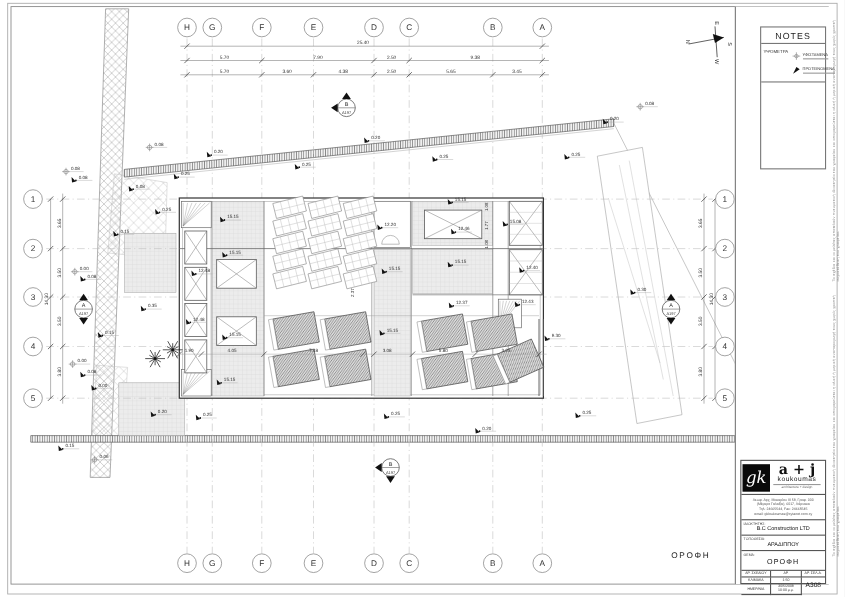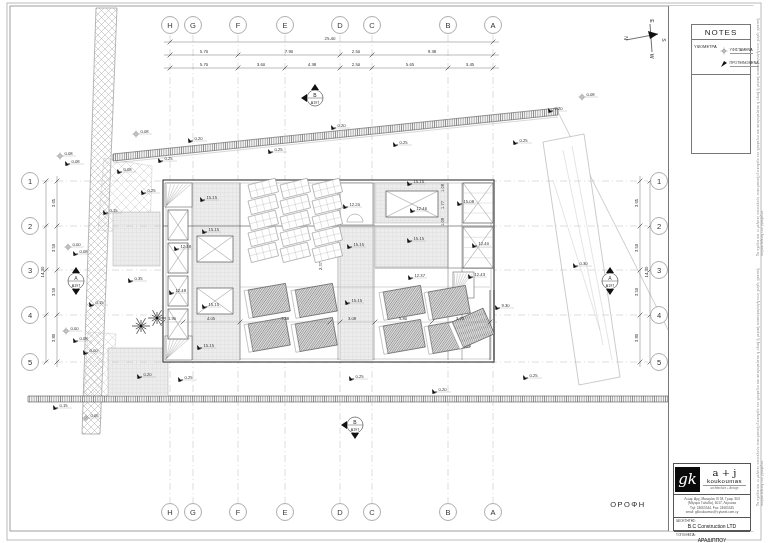--- a/index.html
+++ b/index.html
@@ -8,25 +8,25 @@
   
   #right-panel{position:absolute;left:668px;top:6px;width:85px;height:525px;border-left:0.8px solid #777;background:#fff;}
   #notes-box{position:absolute;left:22px;top:18px;right:3px;height:128px;border:0.8px solid #777;background:#fff;}
   #notes-title{text-align:center;font-size:8px;letter-spacing:1px;color:#222;padding:3px 0 2px;border-bottom:0.8px solid #777;}
   #legend-row{display:flex;padding:4px 2px;border-bottom:0.8px solid #777;height:26px;}
   #legend-label{font-size:4px;color:#333;margin-right:3px;}
   .legend-item{display:flex;align-items:center;font-size:3.6px;color:#333;height:9px;}
   .legend-sym{width:8px;height:8px;position:relative;margin-right:2px;flex:none;}
   .legend-text{border-bottom:0.5px solid #999;padding-bottom:1px;}
   
-  #title-block{position:absolute;left:4px;right:3px;top:412px;bottom:0;border:0.8px solid #555;background:#fff;font-size:5px;margin-top:45px;}
+  #title-block{position:absolute;left:4px;right:3px;top:412px;bottom:0;border:0.8px solid #555;background:#fff;font-size:5px;}
   #logo-row{display:flex;align-items:center;border-bottom:0.8px solid #555;height:28px;padding:1px;}
   #logo-mark{width:25px;height:25px;background:#0a0a0a;color:#fff;font-family:"DejaVu Serif",serif;font-style:italic;font-size:15px;display:flex;align-items:center;justify-content:center;flex:none;}
   #logo-texts{flex:1;text-align:center;}
-  #logo-main{font-family:"DejaVu Serif",serif;font-size:10px;color:#111;line-height:10px;}
+  #logo-main{font-family:"DejaVu Serif",serif;font-size:13px;color:#111;line-height:10px;font-weight:bold;}
   #logo-name{font-size:6px;color:#222;letter-spacing:0.5px;}
   #logo-tagline{font-size:3px;color:#666;border-top:0.5px solid #999;margin:1px 3px 0;}
   #address-block{border-bottom:0.8px solid #555;text-align:center;font-size:3.2px;color:#555;padding:2px 1px;line-height:4.4px;height:auto;}
   .tb-row{border-bottom:0.8px solid #555;position:relative;padding:1px 2px 2px;}
   .tb-label{font-size:3.2px;color:#444;display:block;}
   .tb-value{display:block;text-align:center;font-size:5px;color:#111;}
   .tb-value.big{font-size:6.5px;letter-spacing:1px;padding:2px 0 1px;}
   #tb-table{display:grid;grid-template-columns:36% 36% 28%;grid-template-rows:6px 6px 10px;font-size:3.2px;color:#333;}
   #tb-table .cell{border-right:0.8px solid #555;border-bottom:0.8px solid #555;display:flex;align-items:center;justify-content:center;text-align:center;overflow:hidden;}
   #tb-table .cell:nth-child(3n){border-right:none;}

